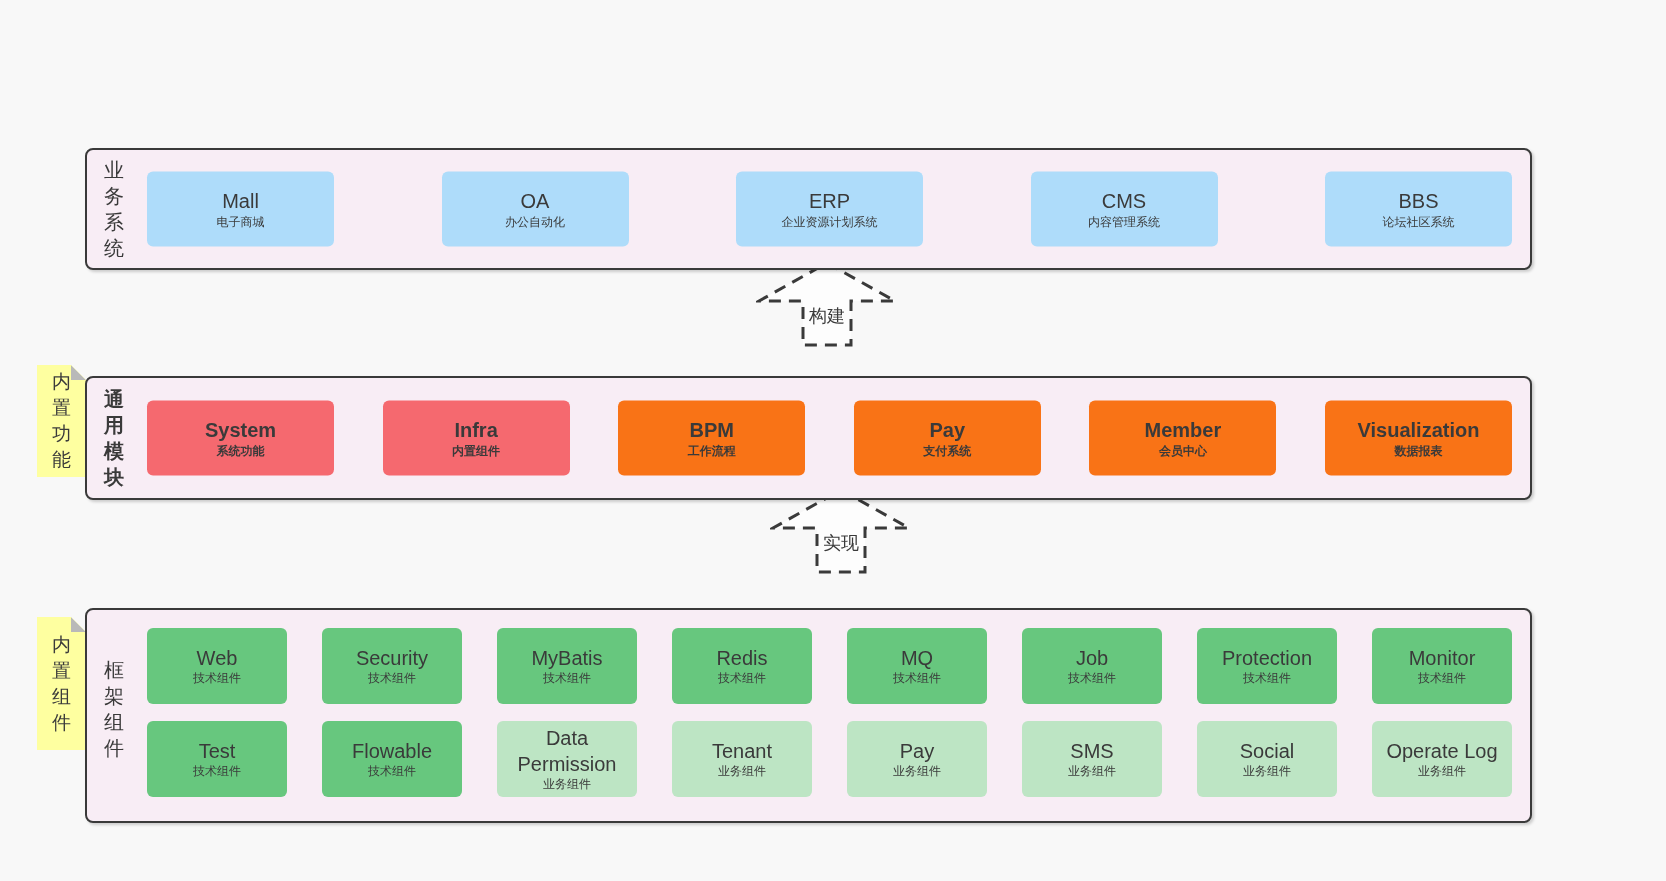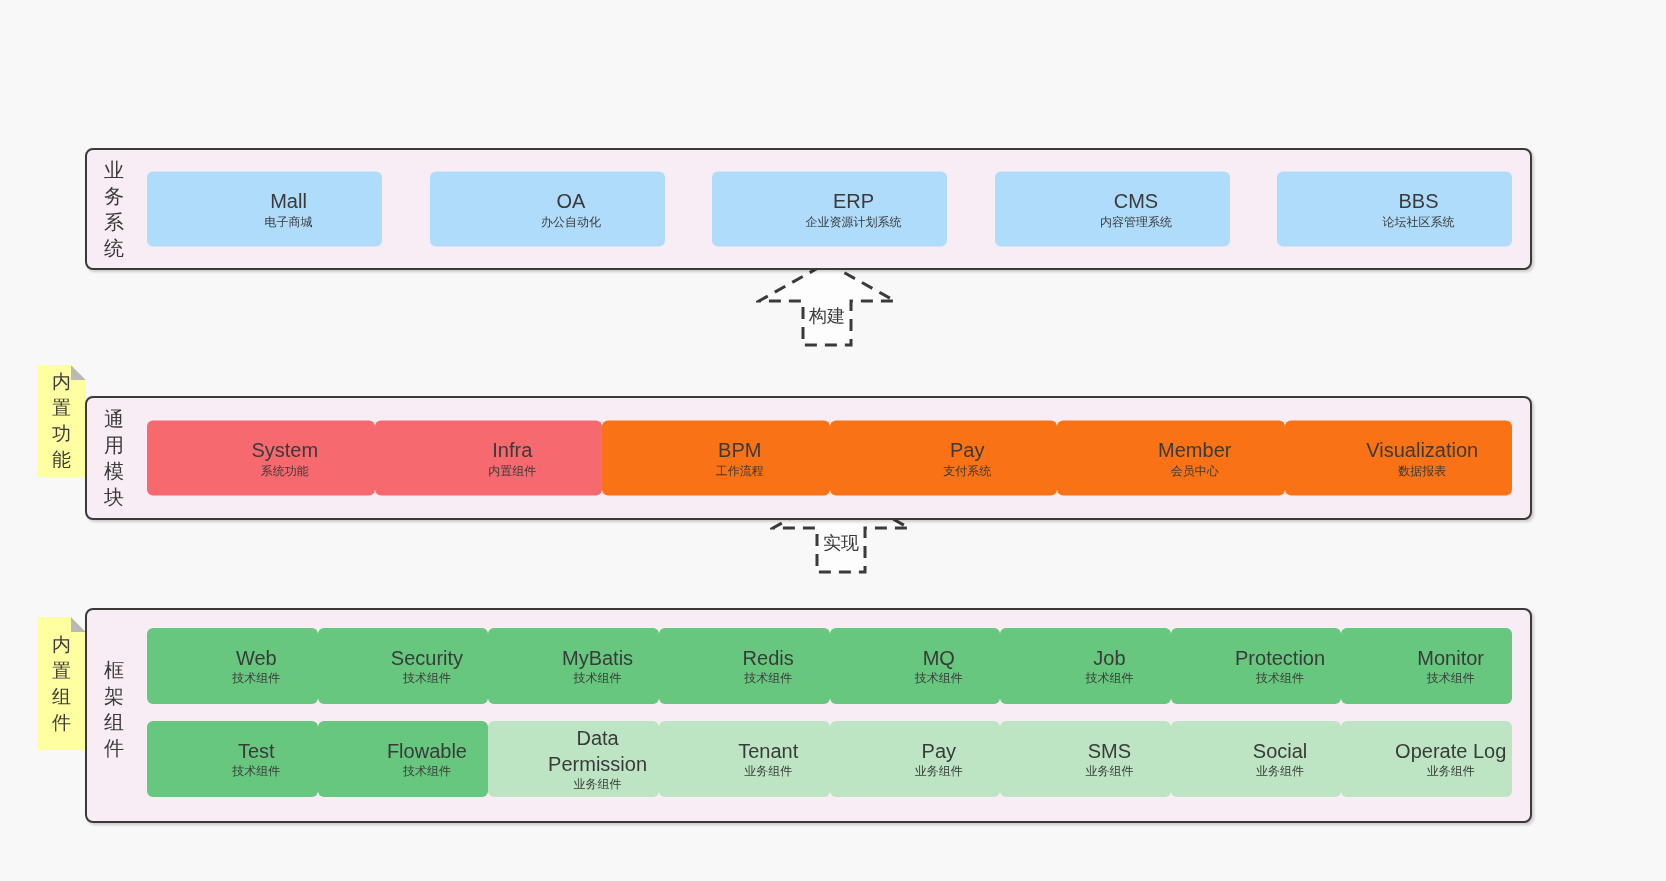--- a/index.html
+++ b/index.html
@@ -6,21 +6,21 @@
   #stage{position:relative;width:1666px;height:881px;background:#f8f8f8;overflow:hidden;color:#3a3a3a;}
 
   .panel{
     position:absolute;left:85px;width:1443px;
     background:#f8edf5;border:2px solid #3a3a3a;border-radius:8px;
     box-shadow:2px 2px 3px rgba(0,0,0,0.18);
     z-index:2;
     margin-top:28px;
   }
   #panel-business{top:120px;height:118px;}
-  #panel-modules{top:368px;height:120px;}
+  #panel-modules{top:348px;height:120px;font-weight:bold;}
   #panel-framework{top:580px;height:211px;}
 
   .layer-label{
     position:absolute;left:15px;top:50%;transform:translateY(-50%);
     width:24px;font-size:20px;line-height:26px;letter-spacing:0;
     word-break:break-all;text-align:center;color:#3a3a3a;
   }
   #panel-framework .layer-label{top:47%;}
 
   .box-row{
@@ -30,21 +30,20 @@
   .rows2{
     position:absolute;left:60px;right:18px;top:18px;
     display:flex;flex-direction:column;gap:17px;
   }
   .rows2 .box-row2{display:flex;justify-content:space-between;}
 
   .box{
     border-radius:6px;display:flex;flex-direction:column;
     align-items:center;justify-content:center;text-align:center;
     line-height:1.32;
-    padding-left:48px;
   }
   .box .en{font-size:20px;}
   .box .cn{font-size:12px;}
   .w-lg{width:187px;height:75px;}
   .w-sm{width:140px;height:76px;}
   .blue{background:#aedcfa;}
   .red{background:#f5696f;}
   .pink{background:#f97316;text-align:center;}
   .green{background:#67c77e;}
   .lightgreen{background:#bde5c4;}

